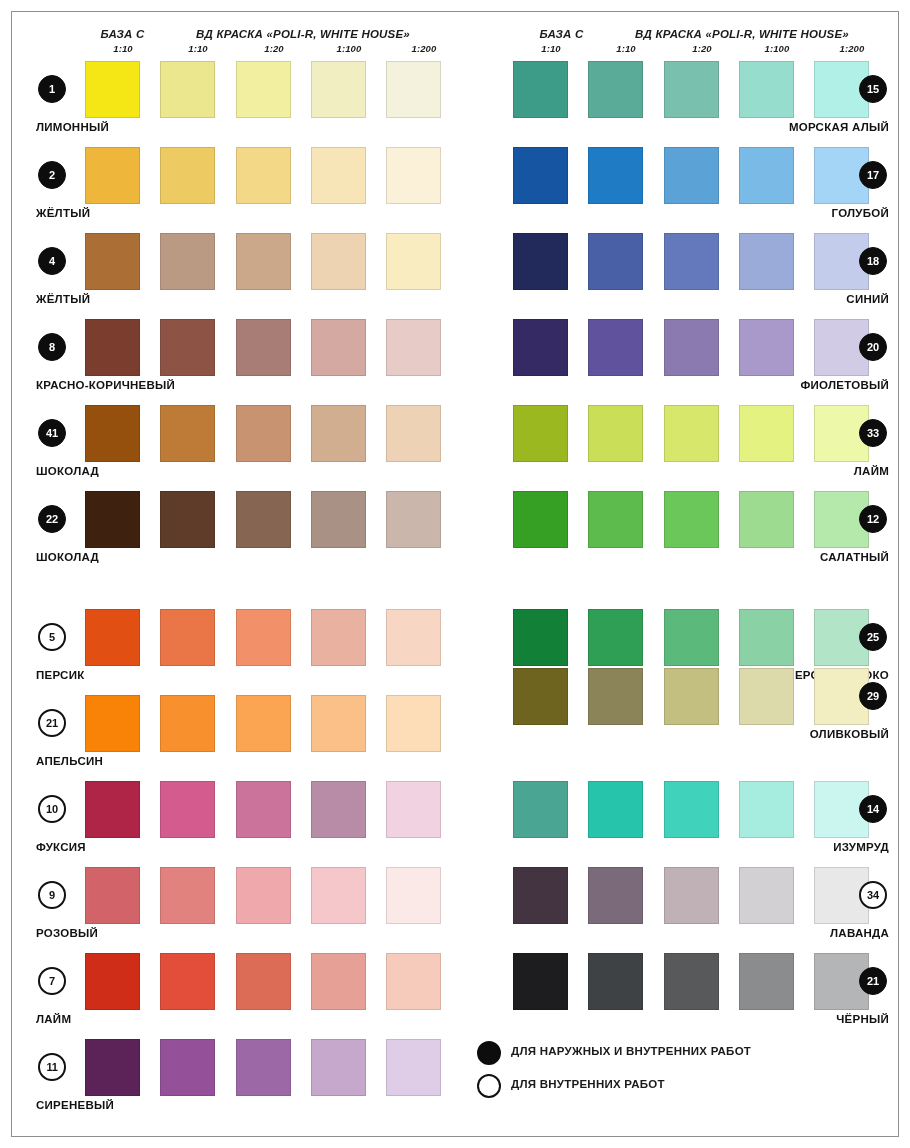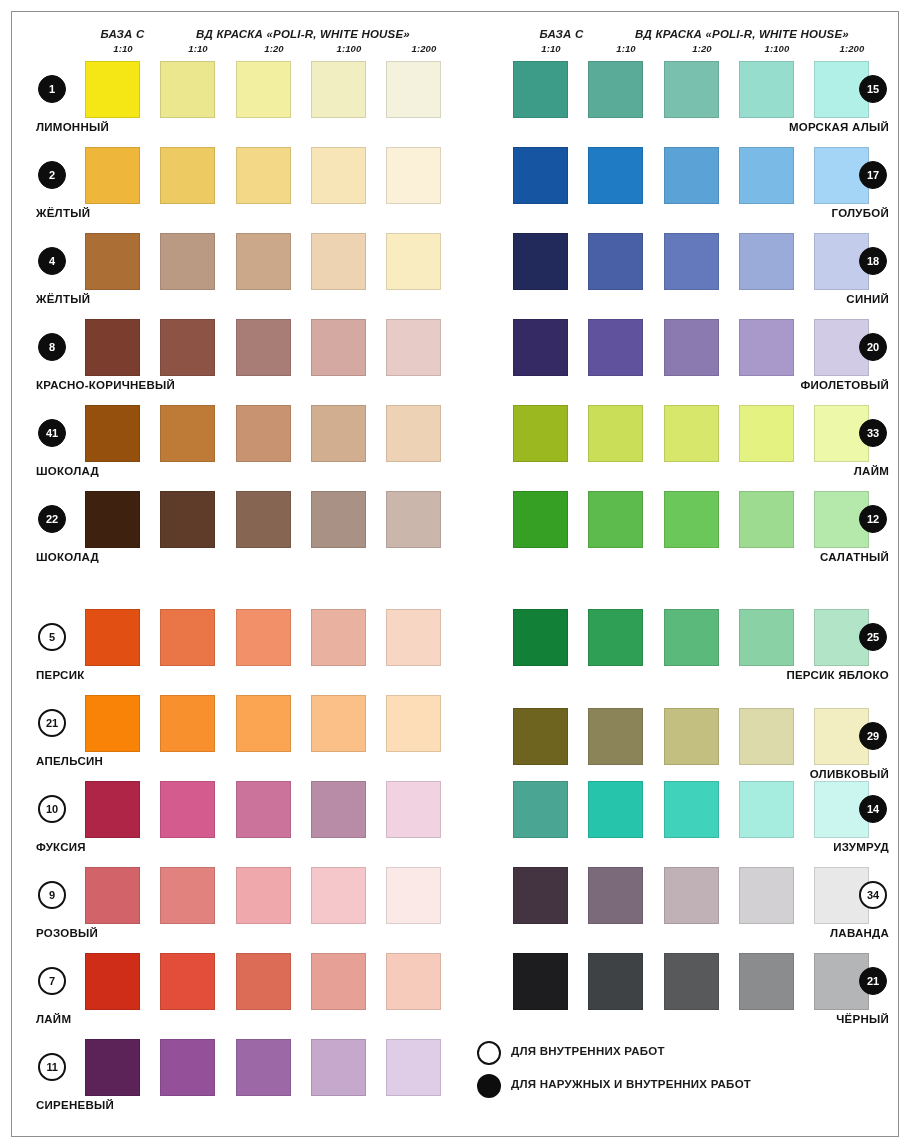--- a/index.html
+++ b/index.html
@@ -427,21 +427,21 @@
             <div class="swatches">
               <div class="swatch" style="left: 46px; background: rgb(18, 128, 55);"></div>
               <div class="swatch" style="left: 121px; background: rgb(47, 159, 85);"></div>
               <div class="swatch" style="left: 197px; background: rgb(92, 185, 124);"></div>
               <div class="swatch" style="left: 272px; background: rgb(138, 210, 165);"></div>
               <div class="swatch" style="left: 347px; background: rgb(178, 229, 199);"></div>
             </div>
             <div class="badge filled badge-right">25</div>
             <div class="row-label right">ПЕРСИК ЯБЛОКО</div>
           </div>
-          <div class="row" style="top: 696px;">
+          <div class="row" style="top: 656px;">
             <div class="swatches">
               <div class="swatch" style="left: 46px; background: rgb(110, 100, 32);"></div>
               <div class="swatch" style="left: 121px; background: rgb(140, 132, 89);"></div>
               <div class="swatch" style="left: 197px; background: rgb(195, 191, 128);"></div>
               <div class="swatch" style="left: 272px; background: rgb(220, 217, 171);"></div>
               <div class="swatch" style="left: 347px; background: rgb(242, 238, 194);"></div>
             </div>
             <div class="badge filled badge-right">29</div>
             <div class="row-label right">ОЛИВКОВЫЙ</div>
           </div>
@@ -476,23 +476,23 @@
               <div class="swatch" style="left: 347px; background: rgb(180, 181, 183);"></div>
             </div>
             <div class="badge filled badge-right">21</div>
             <div class="row-label right">ЧЁРНЫЙ</div>
           </div>
         </div>
     </div>
 
     <div id="legend">
       <div class="legend-item">
+        <span class="legend-dot filled"></span>
+        <span class="legend-text">ДЛЯ НАРУЖНЫХ И ВНУТРЕННИХ РАБОТ</span>
+      </div>
+      <div class="legend-item">
         <span class="legend-dot hollow"></span>
         <span class="legend-text">ДЛЯ ВНУТРЕННИХ РАБОТ</span>
       </div>
-      <div class="legend-item">
-        <span class="legend-dot filled"></span>
-        <span class="legend-text">ДЛЯ НАРУЖНЫХ И ВНУТРЕННИХ РАБОТ</span>
-      </div>
     </div>
 
   </div>
 </div>
 
 </body></html>

